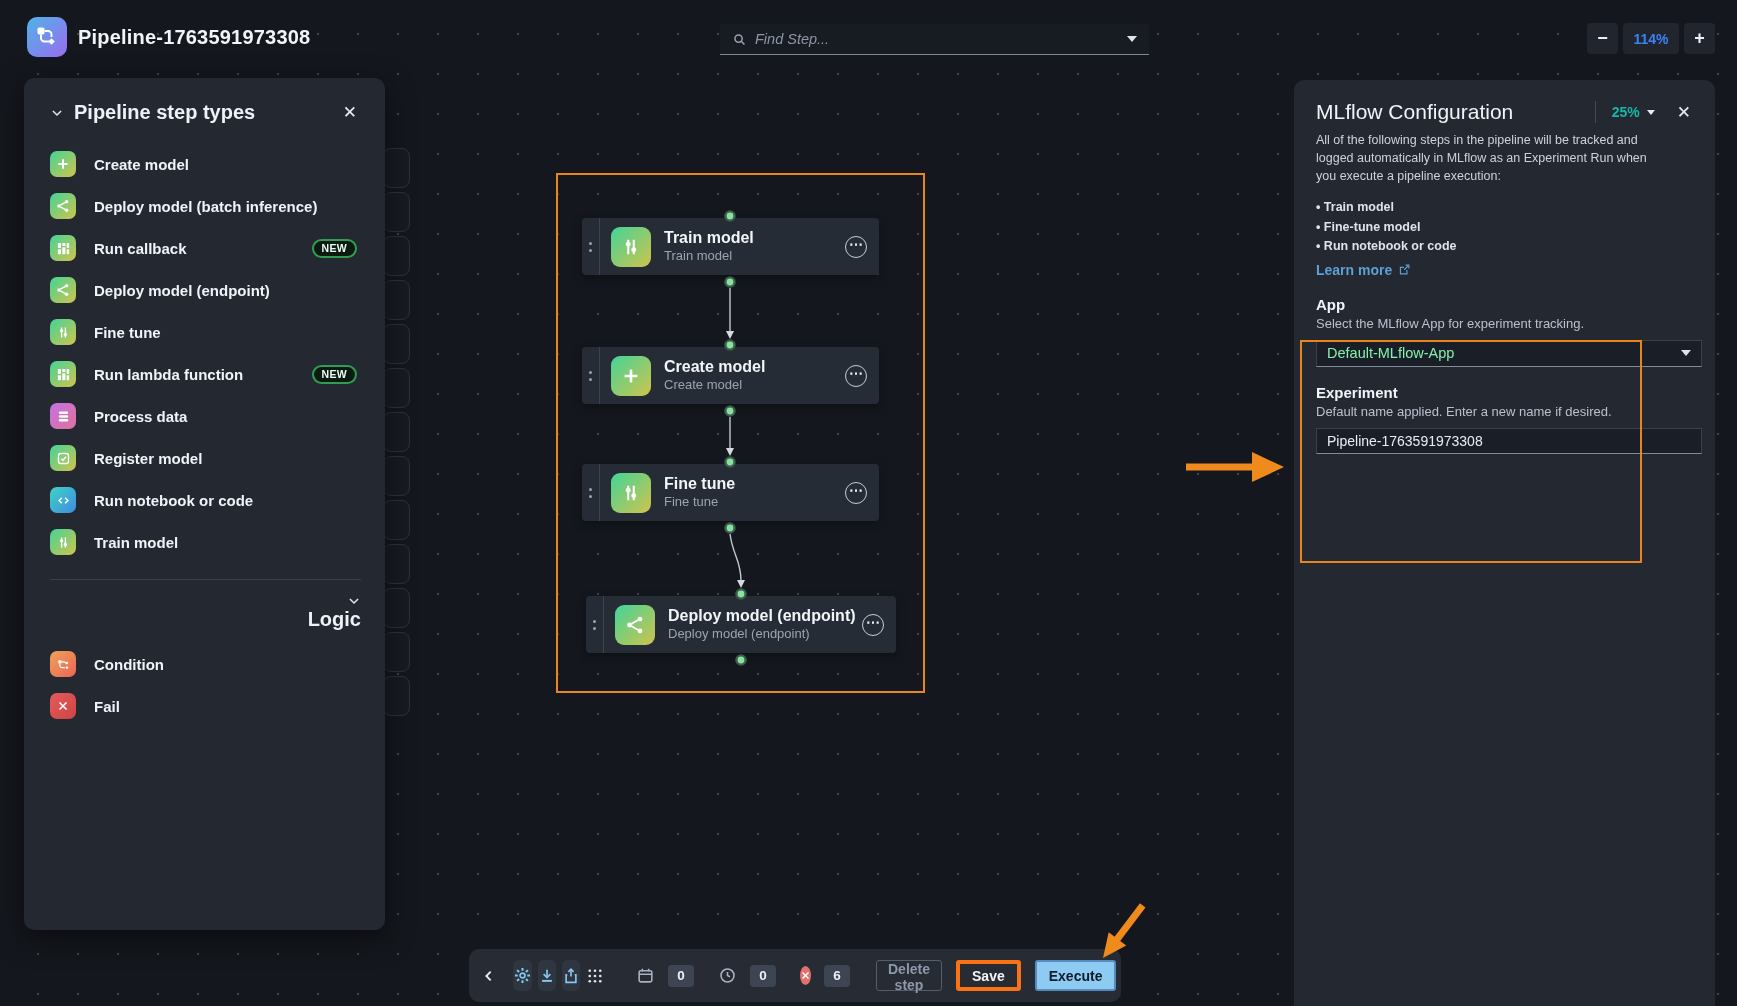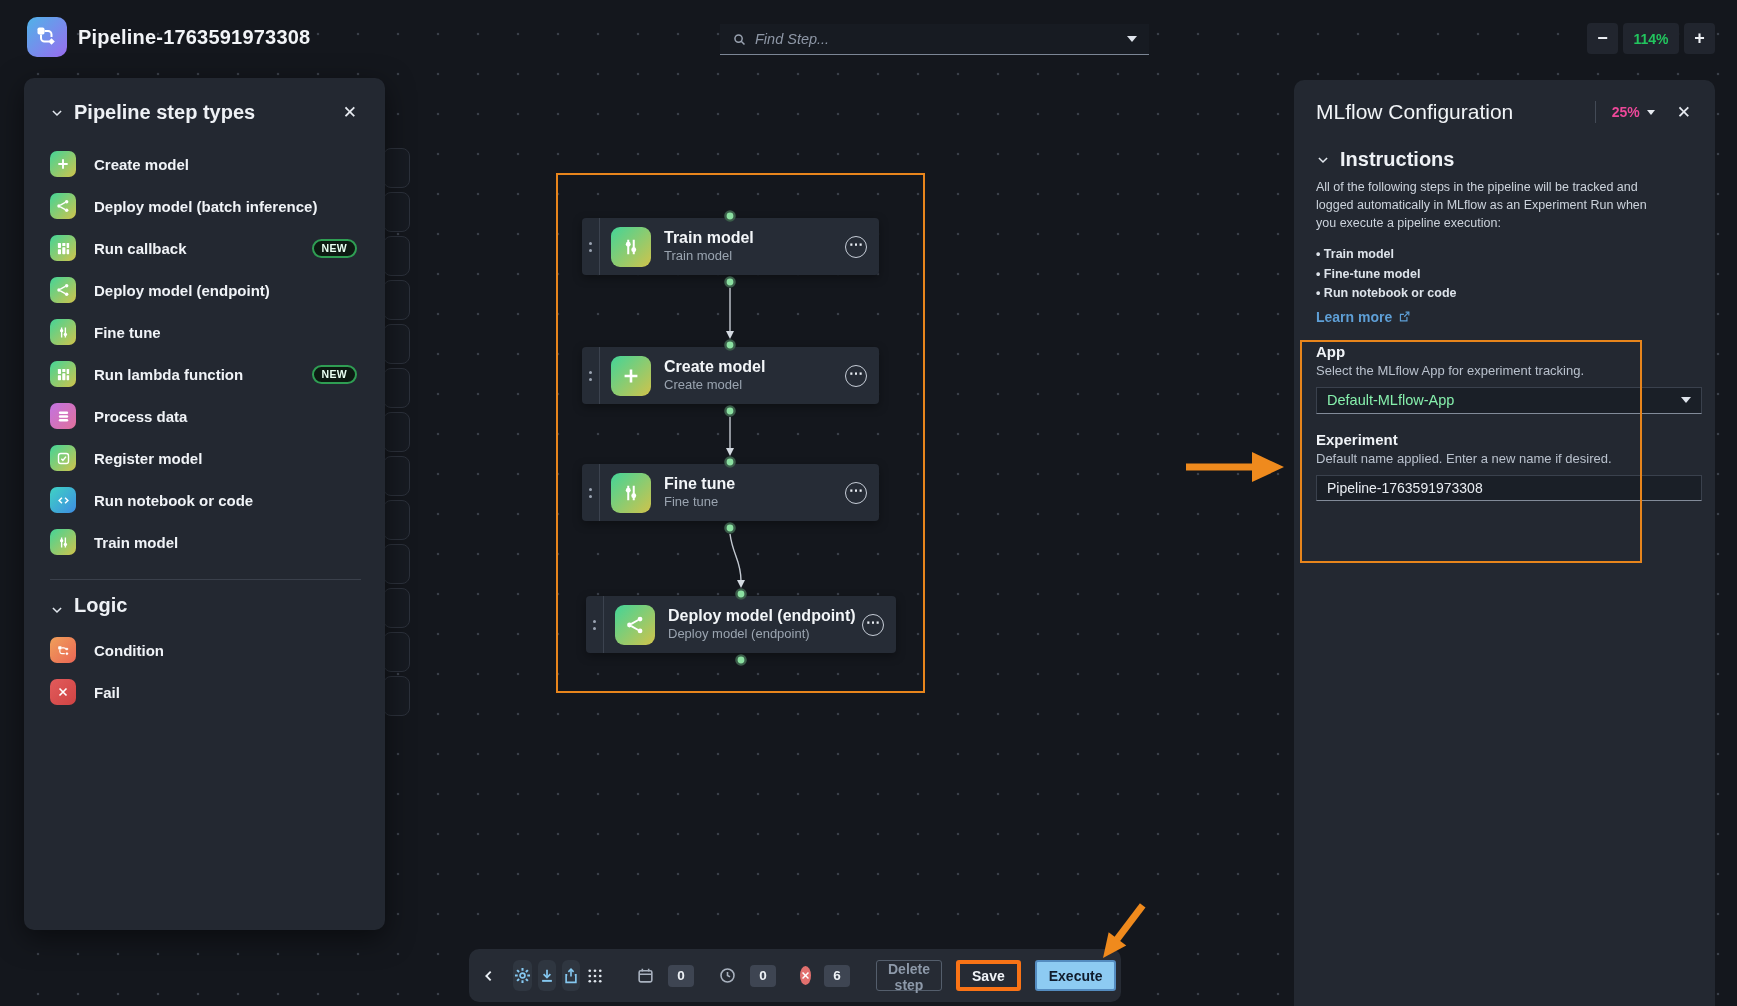--- a/index.html
+++ b/index.html
@@ -21,41 +21,41 @@
   .app-title{ position:absolute; left:78px; top:26px; font-size:20px; font-weight:700; color:#f2f4f7; letter-spacing:.2px;}
   .search-bar{ position:absolute; left:720px; top:24px; width:429px; height:31px; background:#171b22;
     border-bottom:1px solid #7c8695; display:flex; align-items:center; padding:0 12px;}
   .search-bar input{ flex:1; background:transparent; border:none; outline:none; color:#cfd5de;
     font-style:italic; font-size:14.5px; font-family:inherit; margin-left:8px;}
   .search-bar input::placeholder{ color:#8e97a6; }
   .caret-down{ width:0; height:0; border-left:5px solid transparent; border-right:5px solid transparent; border-top:6px solid #dfe4ec;}
   .zoom-ctrl{ position:absolute; top:23px; display:flex; align-items:center; gap:5px;}
   .zoom-btn{ width:31px; height:31px; background:#21252e; border:none; border-radius:4px; color:#eef1f5;
     font-size:18px; font-weight:700; display:flex; align-items:center; justify-content:center; cursor:pointer;}
-  .zoom-val{ width:56px; height:31px; background:#21252e; border-radius:4px; color:#22c55e; font-size:14px;
+  .zoom-val{ width:56px; height:31px; background:#21252e; border-radius:4px; color:#3b82f6; font-size:14px;
     font-weight:700; display:flex; align-items:center; justify-content:center;}
 
   
   .peek{ position:absolute; left:383px; width:27px; height:40px; background:#171b22;
     border:1.5px solid #2c313b; border-radius:8px; z-index:1;}
 
   
   .palette{ position:absolute; left:24px; top:78px; width:361px; height:852px; background:#232831;
     border-radius:10px; box-shadow:0 8px 28px rgba(0,0,0,.5); z-index:5; padding:22px 24px 0 26px;}
   .pal-head{ display:flex; align-items:center; }
   .pal-head .sec-title{ font-size:20px; font-weight:700; margin-left:10px; }
   .pal-close{ margin-left:auto; background:none; border:none; color:#e7ebf1; font-size:17px; cursor:pointer; padding:2px 4px;}
   .pal-list{ margin-top:18px; }
   .pal-item{ display:flex; align-items:center; height:42px; cursor:grab; }
   .pal-ic{ width:26px; height:26px; border-radius:7px; display:flex; align-items:center; justify-content:center; flex:none;}
   .pal-label{ margin-left:18px; font-size:15px; font-weight:700; color:#f0f3f7; }
   .new-badge{ margin-left:auto; margin-right:4px; border:2px solid #2f9e53; color:#eafff2; background:#0d1a12;
     font-size:10.5px; font-weight:800; padding:1.5px 8px; border-radius:10px; letter-spacing:.3px;}
   .pal-divider{ height:1px; background:#3a404b; margin:16px 0 14px 0; }
-  .logic-head{ display:flex; align-items:flex-end; margin-bottom:12px; }
+  .logic-head{ display:flex; align-items:flex-end; margin-bottom:12px;flex-direction:column; }
   .logic-head .sec-title{ font-size:20px; font-weight:700; margin-left:10px; }
 
   .grad-green { background:linear-gradient(135deg,#4ed392 8%,#c9c44f 95%); }
   .grad-purple{ background:linear-gradient(135deg,#c273e2,#e1719b); }
   .grad-teal  { background:linear-gradient(135deg,#3fd3c4,#3e8ce2); }
   .grad-orange{ background:linear-gradient(135deg,#f0a05a,#ea6655); }
   .grad-red   { background:linear-gradient(135deg,#e25b5b,#cf4444); }
 
   
   .selection-rect{ position:absolute; left:556px; top:173px; width:369px; height:520px;
@@ -75,21 +75,21 @@
 
   #graph-overlay{ position:absolute; left:0; top:0; z-index:4; pointer-events:none;}
   #arrow-overlay{ position:absolute; left:0; top:0; z-index:9; pointer-events:none;}
 
   
   .mlpanel{ position:absolute; left:1294px; top:80px; width:421px; height:926px; background:#232831;
     border-radius:10px 10px 0 0; z-index:5; padding:20px 24px 0 22px;}
   .ml-head{ display:flex; align-items:center;}
   .ml-title{ font-size:21px; font-weight:500; color:#f1f4f7;}
   .ml-vdiv{ width:1px; height:22px; background:#434a56; margin-left:auto; margin-right:16px;}
-  .ml-zoom{ display:flex; align-items:center; gap:7px; font-size:14px; font-weight:700; color:#ec4899; cursor:pointer;}
+  .ml-zoom{ display:flex; align-items:center; gap:7px; font-size:14px; font-weight:700; color:#14b8a6; cursor:pointer;}
   .ml-zoom .caret-down{ border-top-color:#e7ebf1; border-left-width:4.5px; border-right-width:4.5px; border-top-width:5.5px;}
   .ml-close{ background:none; border:none; color:#e7ebf1; font-size:17px; margin-left:22px; cursor:pointer;}
   .ins-head{ display:flex; align-items:center; margin-top:24px;}
   .ins-head .sec-title{ font-size:20px; font-weight:700; margin-left:10px;}
   .ins-body{ margin-top:7px; font-size:12.5px; line-height:1.45; color:#ccd3dc; width:352px;}
   .ins-bullets{ margin-top:13px;}
   .ins-bullet{ font-size:12.5px; font-weight:700; color:#dde3ea; line-height:1.55;}
   .ins-bullet::before{ content:"• "; }
   .learn-more{ display:inline-flex; align-items:center; gap:6px; margin-top:5px; font-size:14px; font-weight:700;
     color:#5e9fd6; text-decoration:none; cursor:pointer;}
@@ -415,26 +415,20 @@
   <div class="ml-head">
     <span class="ml-title">MLflow Configuration</span>
     <span class="ml-vdiv"></span>
     <span class="ml-zoom">
       <span>25%</span>
       <span class="caret-down"></span>
     </span>
     <button class="ml-close">✕</button>
   </div>
 
-  <div class="ins-head">
-    <svg width="14" height="14" viewBox="0 0 24 24">
-      <polyline points="5,8.5 12,15.5 19,8.5" stroke="#e2e7ee" stroke-width="2.6" fill="none"></polyline>
-    </svg>
-    <span class="sec-title">Instructions</span>
-  </div>
   <div class="ins-body">All of the following steps in the pipeline will be tracked and logged automatically in MLflow as an Experiment Run when you execute a pipeline execution:</div>
   <div class="ins-bullets">
     <div class="ins-bullet">Train model</div>
     <div class="ins-bullet">Fine-tune model</div>
     <div class="ins-bullet">Run notebook or code</div>
   </div>
   <a class="learn-more">
     <span>Learn more</span>
     <svg width="13" height="13" viewBox="0 0 24 24">
       <path d="M14 4 H20 V10" stroke="#5e9fd6" stroke-width="2.2" fill="none"></path>

